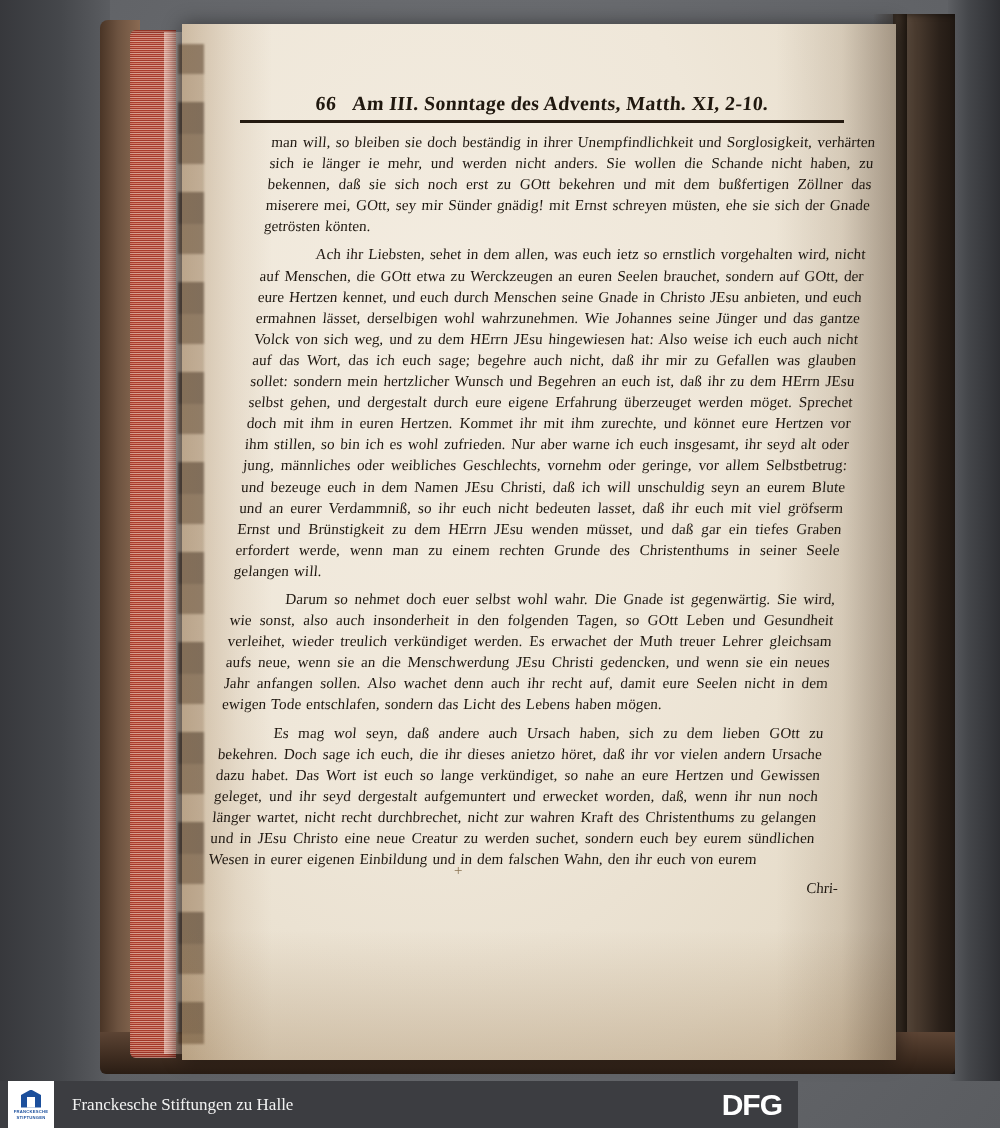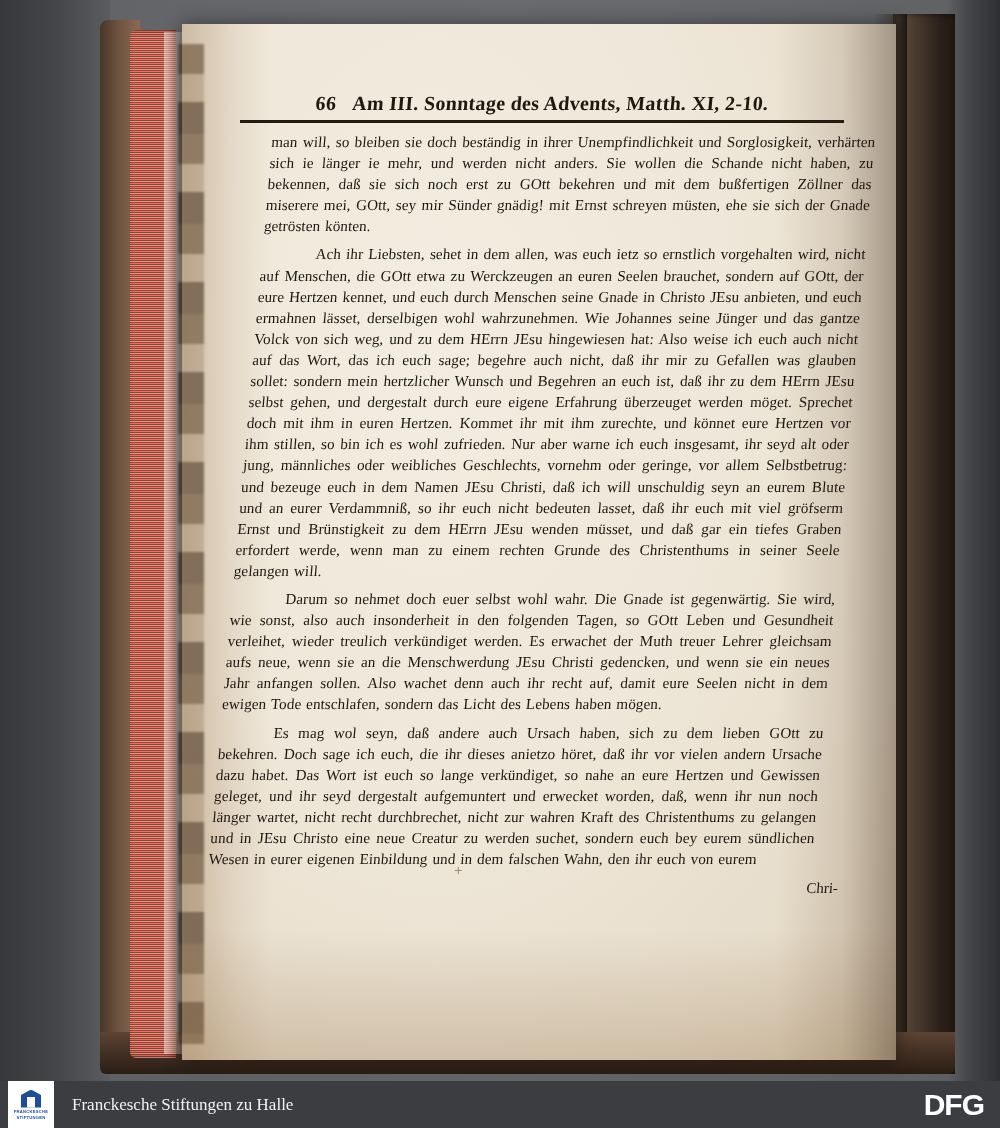--- a/index.html
+++ b/index.html
@@ -205,21 +205,21 @@
     font-size: 15px;
     transform: skewX(-5deg);
     color: #1e1710;
     padding-right: 6px;
   }
 
   
   #footer {
     position: absolute;
     left: 0; bottom: 0;
-    width: 1000px; height: 47px;
+    width: 798px; height: 47px;
     background: #3c3d41;
     display: flex;
     align-items: center;
   }
   .footer-logo {
     width: 46px; height: 47px;
     margin-left: 8px;
     background: #ffffff;
     display: flex;
     flex-direction: column;

